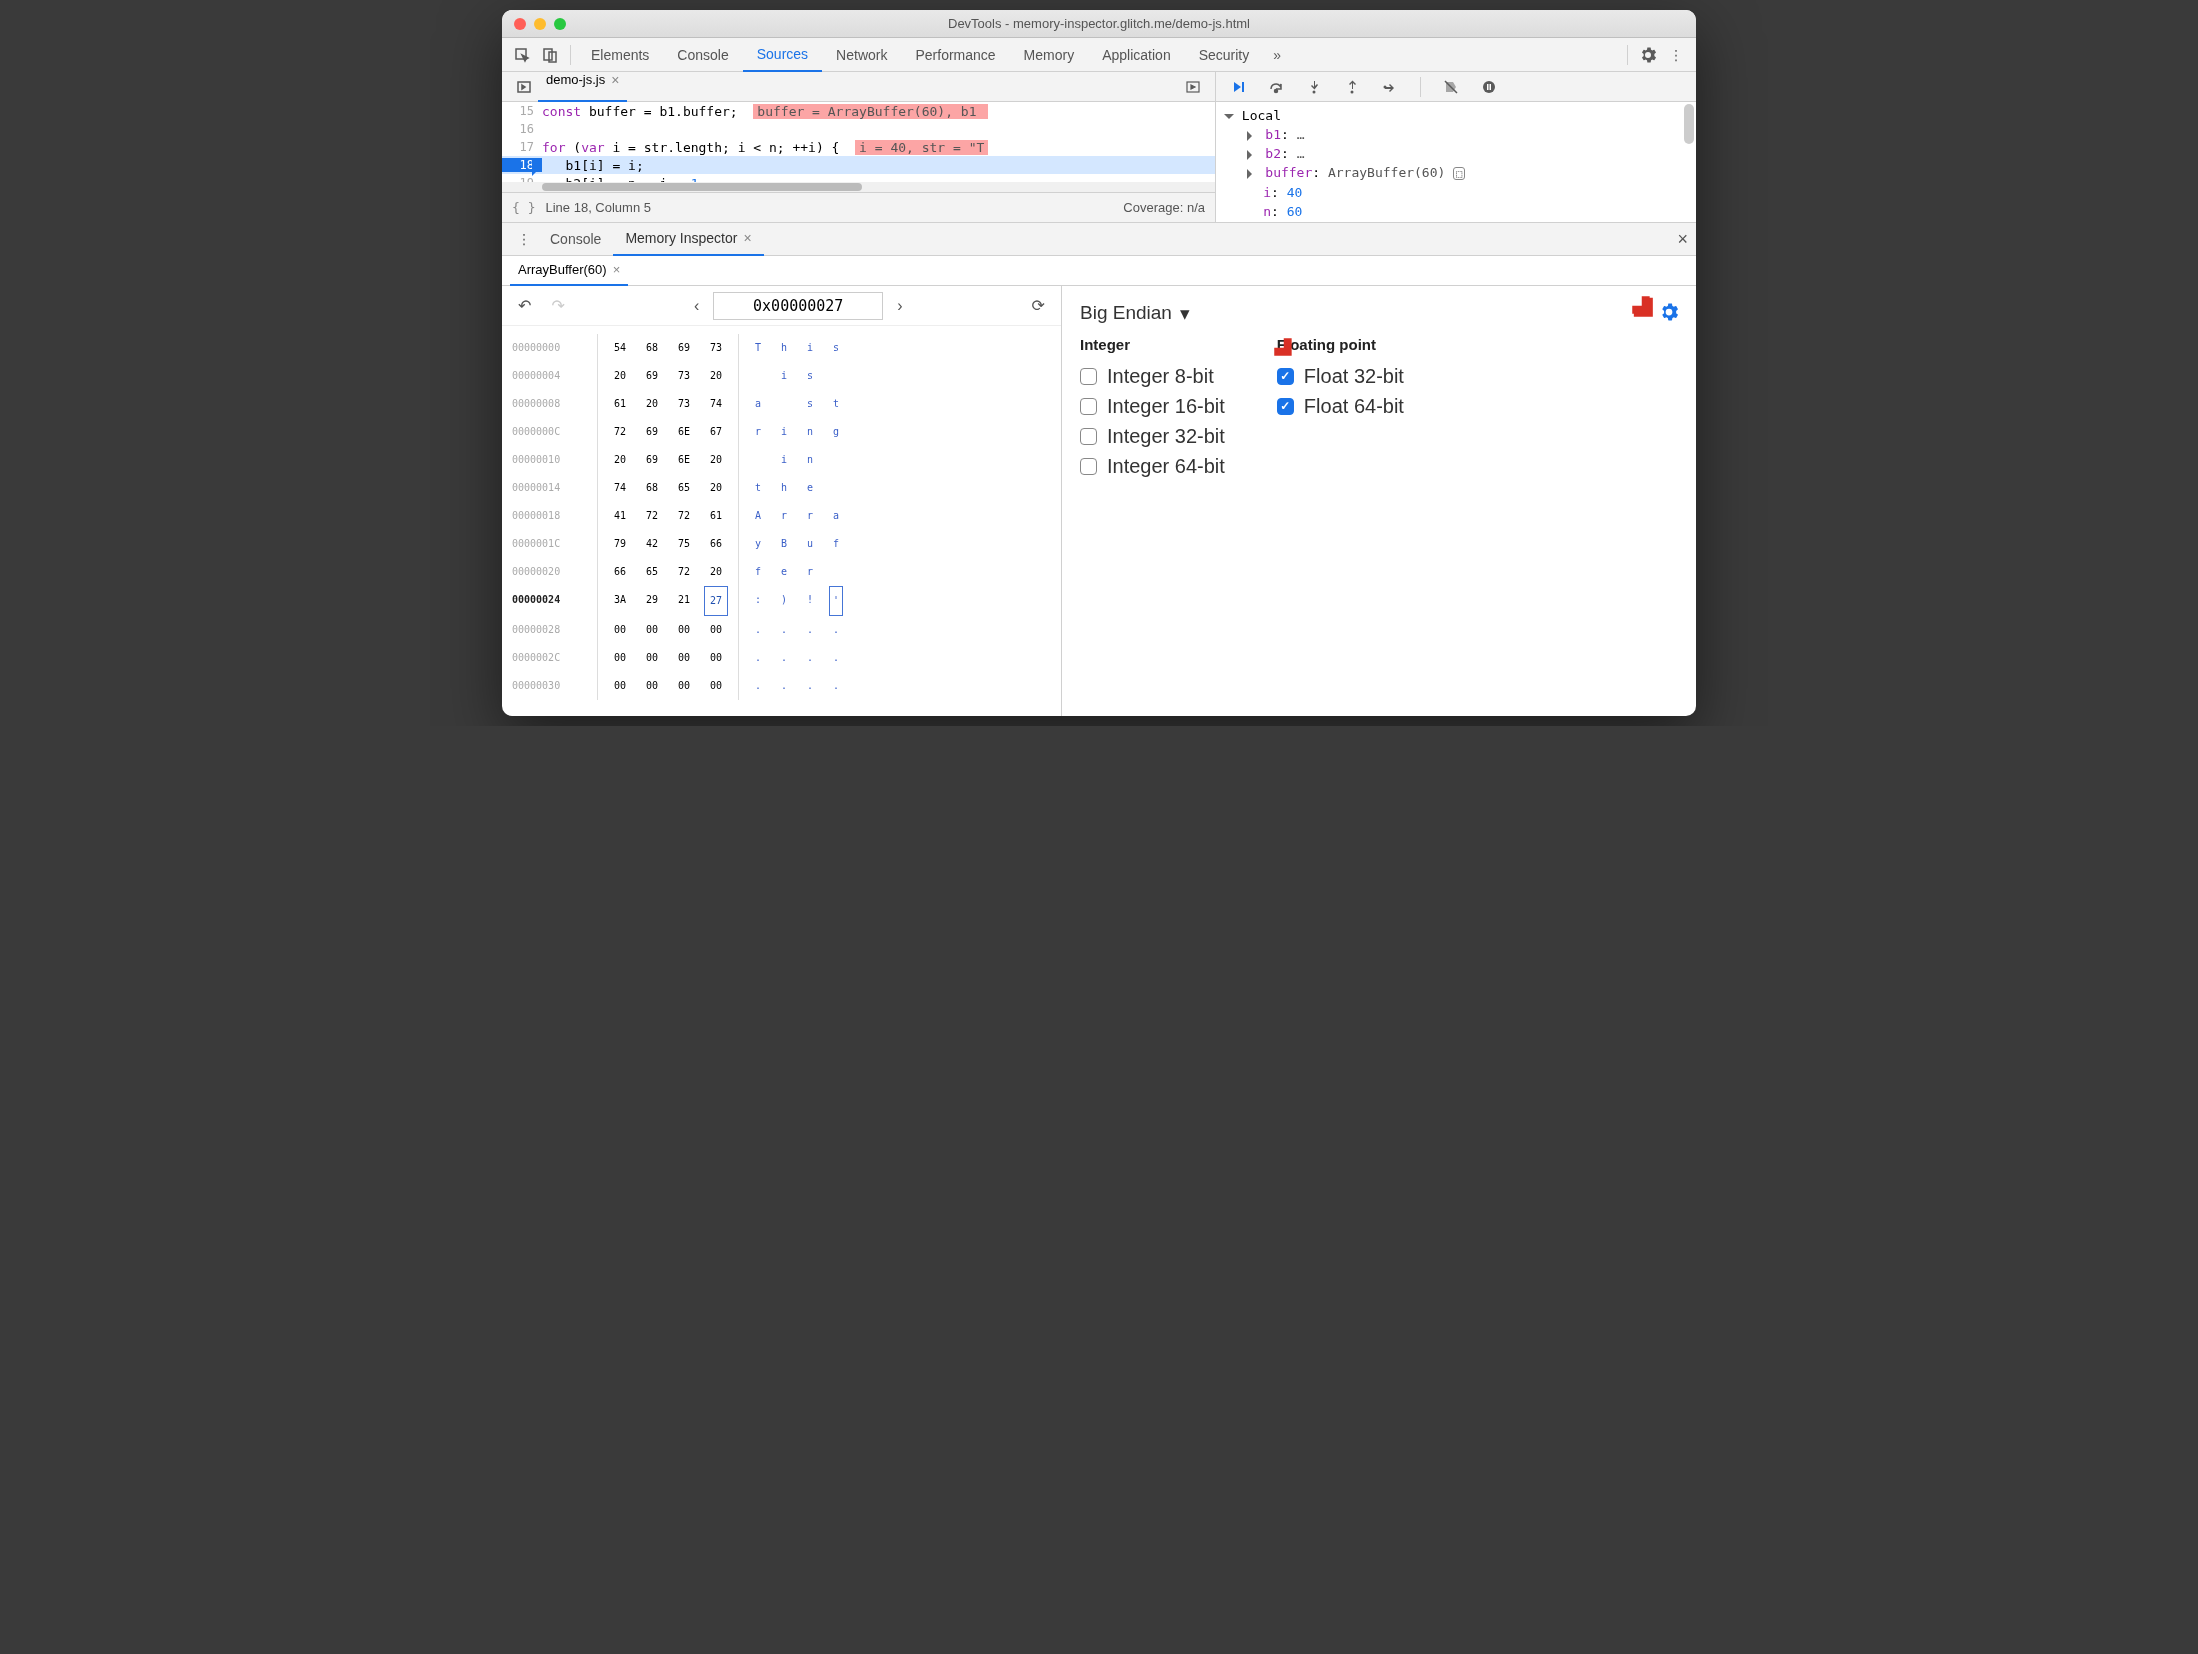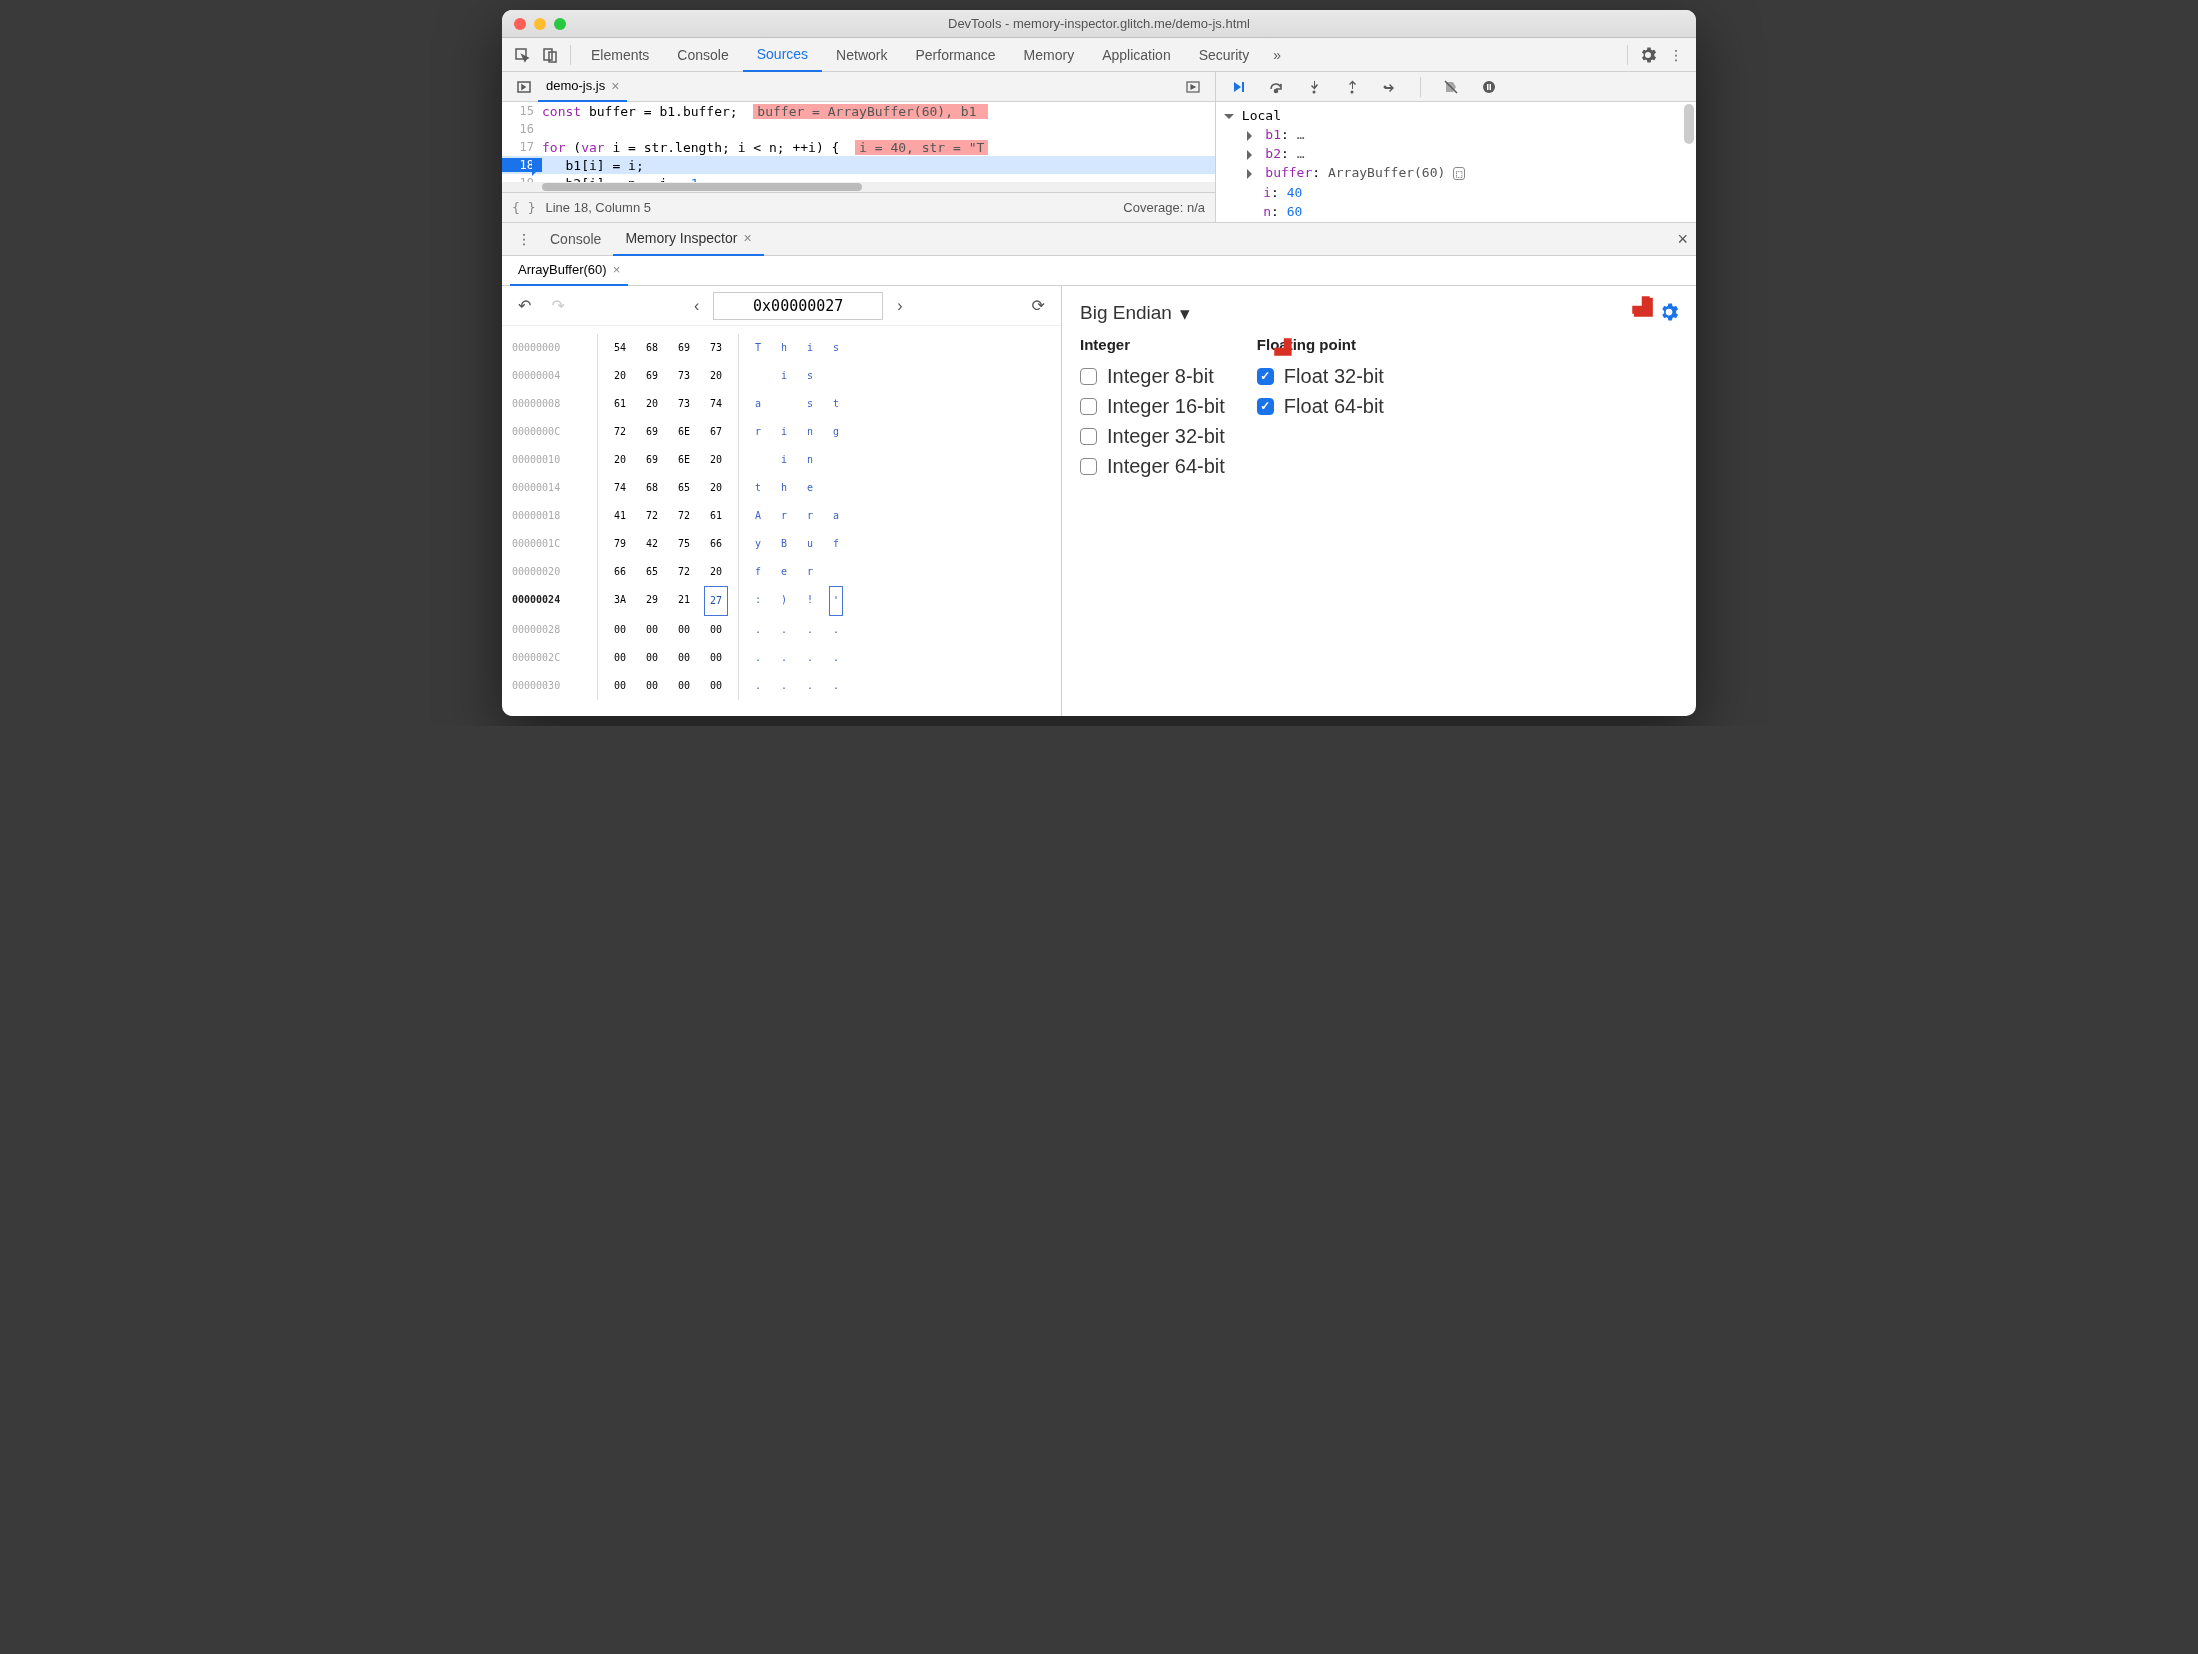--- a/index.html
+++ b/index.html
@@ -50,21 +50,21 @@
 .tab-item {
   padding: 0 14px; height: 34px; display: flex; align-items: center;
   font-size: 14px; color: #555; cursor: pointer;
 }
 .tab-item.active { color: #1a73e8; border-bottom: 2px solid #1a73e8; font-weight: 500; }
 .spacer { flex: 1; }
 .vsep { width: 1px; height: 20px; background: #d0d0d0; margin: 0 6px; }
 .content-row { display: flex; height: 150px; }
 .sources-left { flex: 1; display: flex; flex-direction: column; border-right: 1px solid #d0d0d0; min-width: 0; }
 .file-tabs { display: flex; align-items: center; height: 30px; border-bottom: 1px solid #d0d0d0; padding: 0 8px; background: #f3f3f3; }
-.file-tab { display: flex; align-items: center; gap: 6px; padding: 0 8px; height: 30px; border-bottom: 2px solid #1a73e8; font-size: 13px; }
+.file-tab { display: flex; align-items: flex-start; gap: 6px; padding: 0 8px; height: 30px; border-bottom: 2px solid #1a73e8; font-size: 13px; }
 .file-tab .close { color: #888; font-size: 14px; }
 .code-area { flex: 1; overflow: hidden; font-family: Menlo, Monaco, monospace; font-size: 13px; }
 .code-line { display: flex; height: 18px; align-items: center; }
 .gutter { width: 40px; text-align: right; padding-right: 8px; color: #aaa; font-size: 12px; }
 .code-text { white-space: pre; flex: 1; }
 .code-line.exec { background: #d4e7ff; }
 .code-line.exec .gutter { background: #1a73e8; color: #fff; position: relative; }
 .code-line.exec .gutter::after { content: ""; position: absolute; right: -8px; top: 0; border: 9px solid transparent; border-left-color: #1a73e8; }
 .inline-hint { background: #fca5a5; color: #555; padding: 0 4px; }
 .kw { color: #9c27b0; }
@@ -104,21 +104,21 @@
 .hex-bytes { padding: 0 10px; display: flex; gap: 8px; border-right: 1px solid #ddd; }
 .hex-byte { width: 24px; text-align: center; }
 .hex-byte.sel { border: 1px solid #4575d6; color: #2050b0; }
 .hex-ascii { padding-left: 12px; display: flex; gap: 12px; color: #3a5fc8; }
 .hex-ascii span { width: 14px; text-align: center; }
 .hex-ascii span.sel { border: 1px solid #4575d6; }
 .mi-right { flex: 1; position: relative; padding: 12px 18px; }
 .mi-right-top { display: flex; align-items: center; height: 30px; margin-bottom: 8px; }
 .endian-sel { display: flex; align-items: center; gap: 8px; font-size: 19px; color: #333; cursor: pointer; }
 .gear-blue { margin-left: auto; color: #1a73e8; cursor: pointer; }
-.type-cols { display: flex; gap: 32px; }
+.type-cols { display: flex; gap: 52px; }
 .type-col h4 { font-size: 15px; font-weight: 600; margin-bottom: 8px; color: #222; }
 .chk-row { display: flex; align-items: center; gap: 10px; font-size: 20px; color: #333; height: 30px; }
 .chk { width: 17px; height: 17px; border: 1.5px solid #888; border-radius: 4px; display: inline-flex; align-items: center; justify-content: center; }
 .chk.checked { background: #1a73e8; border-color: #1a73e8; }
 .chk.checked::after { content: "✓"; color: #fff; font-size: 12px; font-weight: bold; }
 .arrow-annot { position: absolute; font-size: 34px; color: #d93025; font-weight: bold; transform: rotate(0deg); }
 .arrow-svg { width: 38px; height: 38px; }
 </style>
 </head>
 <body>

